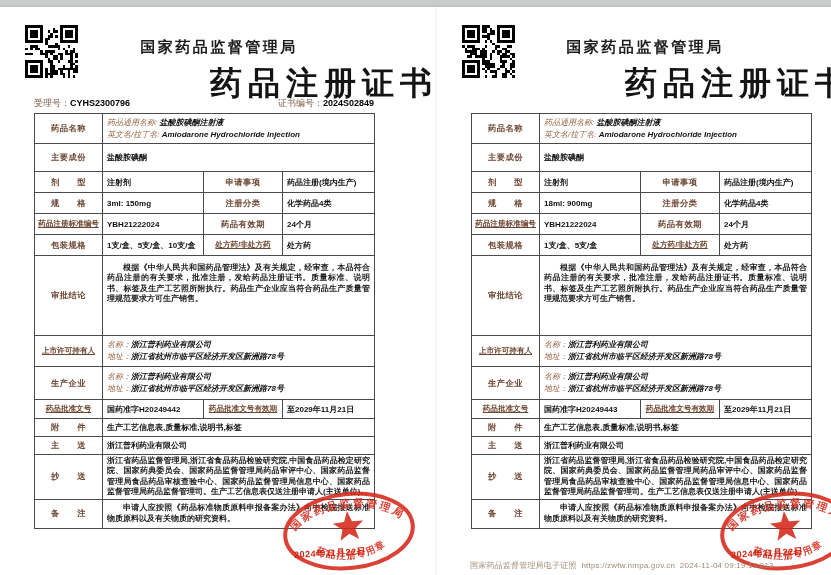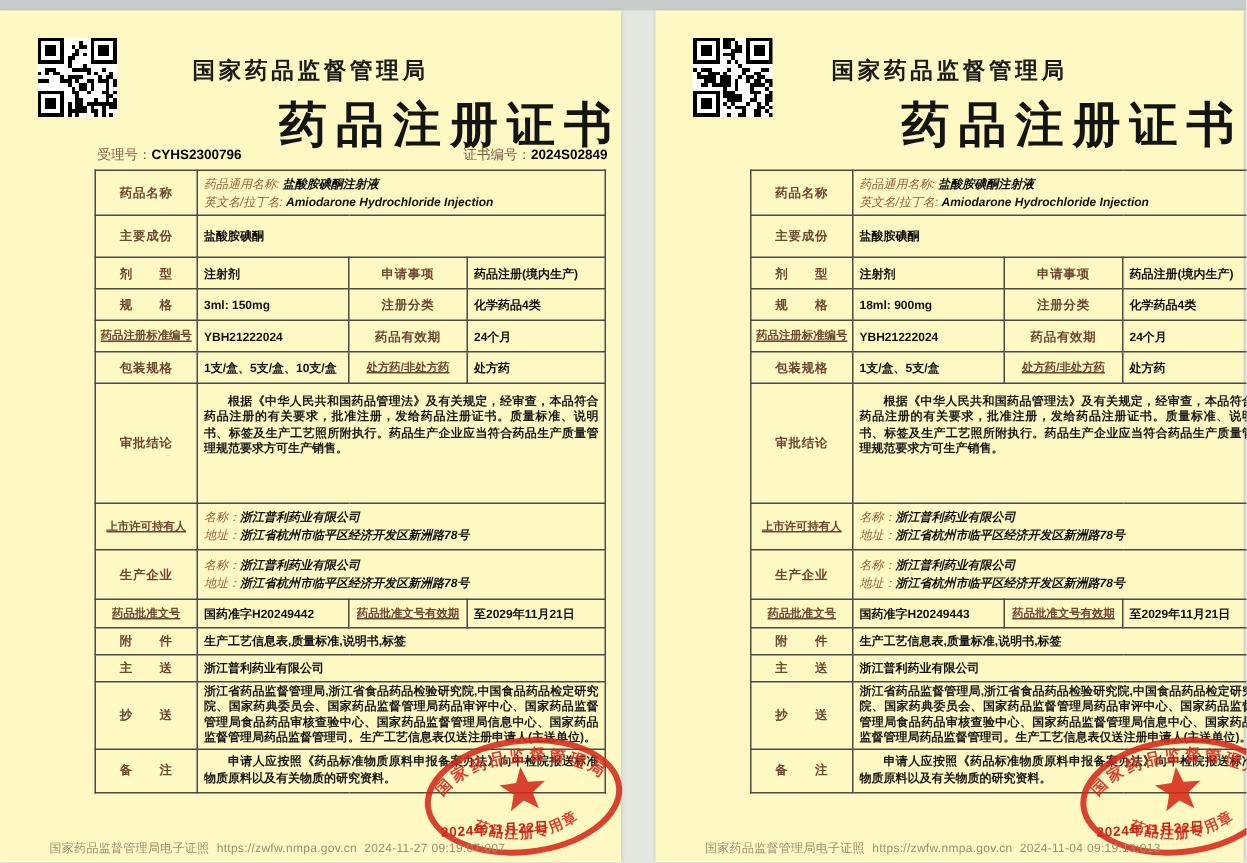--- a/index.html
+++ b/index.html
@@ -5,43 +5,43 @@
   html,body{margin:0;padding:0;}
   body{
     width:831px;height:575px;position:relative;overflow:hidden;
     background:#e3e7df;
     font-family:"Liberation Sans","DejaVu Sans",sans-serif;
     -webkit-font-smoothing:antialiased;
   }
   .top-band{position:absolute;top:0;left:0;width:831px;height:7px;background:#c8cccb;}
   .page{
     position:absolute;top:7px;left:0;width:414px;height:568px;
-    background:#fef9c3;box-shadow:0 0 3px rgba(0,0,0,.15);
+    background:#ffffff;box-shadow:0 0 3px rgba(0,0,0,.15);padding-left:24px;
   }
   .page.pos-right{left:437px;width:392px;}
   .qr{position:absolute;left:25px;top:18px;width:53px;height:53px;}
   .authority{
     position:absolute;top:31px;left:0;right:0;text-align:center;
     font-size:15px;font-weight:bold;letter-spacing:2.5px;color:#1c1c1c;
   }
   .cert-title{
     position:absolute;top:55px;left:12px;right:0;text-align:right;
     font-family:"Liberation Serif","DejaVu Serif",serif;
     font-size:32px;font-weight:bold;letter-spacing:6px;color:#141414;
   }
   .info-line{
     position:absolute;top:90px;left:34px;width:340px;
-    display:flex;justify-content:space-between;font-size:9px;margin-left:31px;
+    display:flex;justify-content:space-between;font-size:9px;
   }
   .info-label{color:#7d5a45;}
   .info-value{font-weight:bold;color:#000;}
   table.cert-table{
     position:absolute;top:106px;left:34px;width:340px;
     border-collapse:collapse;table-layout:fixed;
-    font-size:8px;color:#151515;margin-left:29px;
+    font-size:8px;color:#151515;
   }
   .cert-table td{border:1px solid #4a4a4a;padding:1px 4px;vertical-align:middle;overflow:hidden;}
   .label-cell{
     text-align:center;font-weight:bold;color:#6e4732;
     font-size:8.3px;padding:1px 2px !important;letter-spacing:.5px;
   }
   .label-cell.small-label{font-size:7.6px;letter-spacing:0;text-decoration:underline;}
   .value{font-weight:bold;color:#111;}
   .inner-label{color:#96603c;font-weight:normal;}
   .two-line{line-height:1.5;font-style:italic;}
@@ -319,21 +319,20 @@
     <path d="M68,20 L71.94,30.56 L83.2,31.06 L74.37,38.07 L77.4,48.94 L68,42.7 L58.6,48.94 L61.63,38.07 L52.8,31.06 L64.06,30.56 Z" fill="#d6281a"></path>
     <text font-size="10.5" fill="#d6281a" font-weight="bold" letter-spacing="2.5">
       <textPath href="#arcT" startOffset="50%" text-anchor="middle">国家药品监督管理局</textPath>
     </text>
     <text font-size="9.5" fill="#d6281a" font-weight="bold" letter-spacing="1">
       <textPath href="#arcB" startOffset="50%" text-anchor="middle">药品注册专用章</textPath>
     </text>
   </svg>
   <div class="seal-date">2024年11月22日</div>
 
-  <div class="page-footer">国家药品监督管理局电子证照  https://zwfw.nmpa.gov.cn  2024-11-27 09:19:07:007</div>
 </div>
 
 <div class="page pos-right">
 
   <div class="qr"><svg viewBox="0 0 21 21" width="100%" height="100%" shape-rendering="crispEdges">
         <rect x="0" y="0" width="21" height="21" fill="#fff"></rect>
         <rect x="8" y="0" width="1" height="1" fill="#000"></rect>
         <rect x="9" y="0" width="1" height="1" fill="#000"></rect>
         <rect x="10" y="0" width="1" height="1" fill="#000"></rect>
         <rect x="8" y="1" width="1" height="1" fill="#000"></rect>

